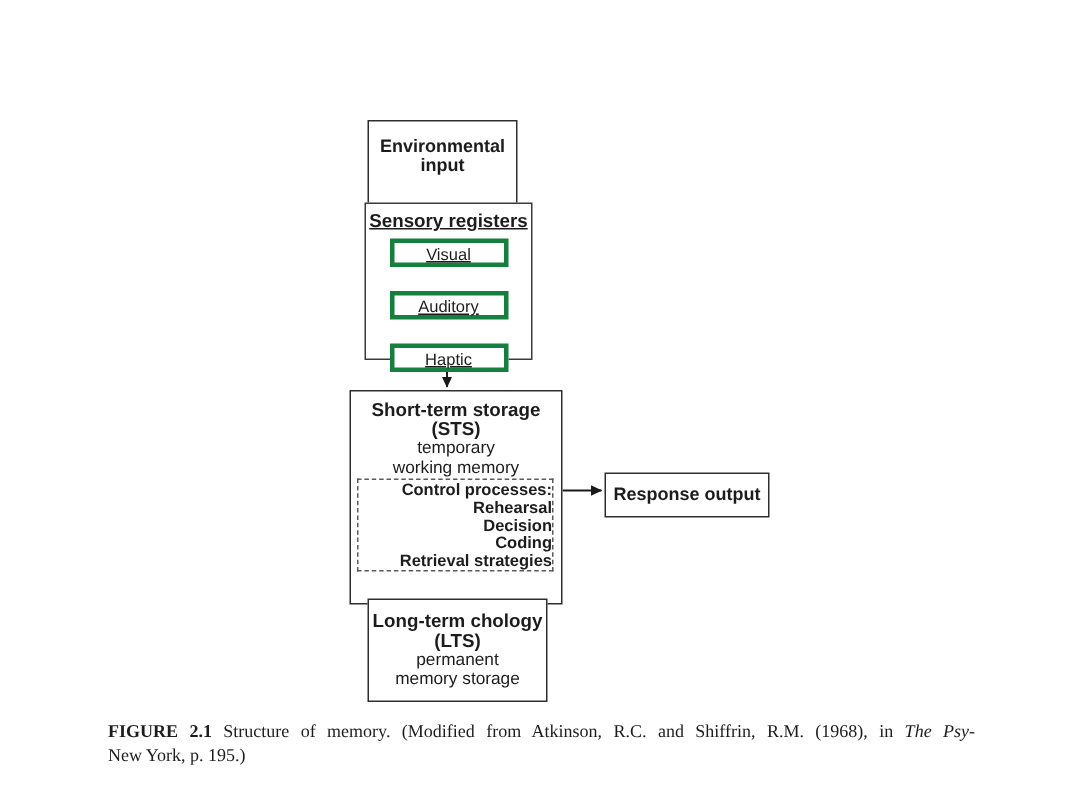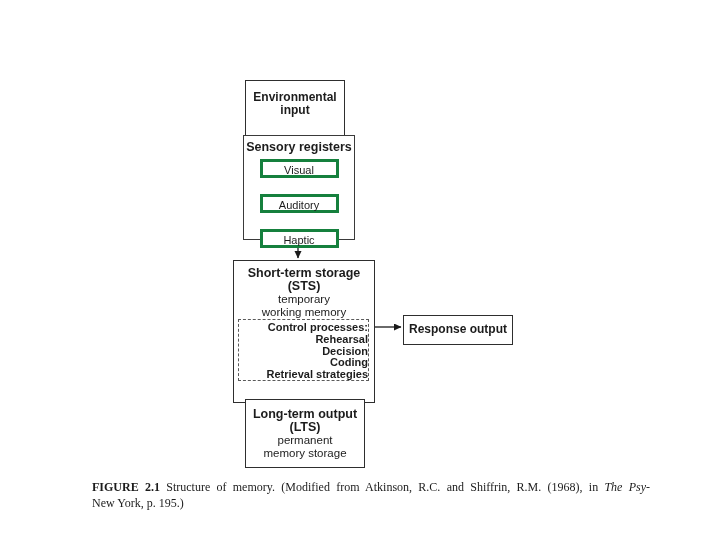--- a/index.html
+++ b/index.html
@@ -4,38 +4,38 @@
 <style>
   html,body{margin:0;padding:0;background:#ffffff;}
   .page{position:relative;width:720px;height:540px;background:#ffffff;overflow:hidden;
         font-family:"Liberation Sans",sans-serif;color:#1c1c1c;}
   .arrows{position:absolute;left:0;top:0;pointer-events:none;}
   .box{position:absolute;box-sizing:border-box;background:#ffffff;border:1.5px solid #2e2e2e;
        text-align:center;}
   .env{left:245px;top:40px;width:100px;height:72px;padding-top:10px;
        font-weight:bold;font-size:12px;line-height:13px;margin-top:40px;}
   .sensory{left:243px;top:135px;width:112px;height:105px;border-width:1px;border-color:#3a3a3a;
-       padding-top:4px;}
+       padding-top:4px;text-decoration:underline;}
   .sensory-title{font-weight:bold;font-size:12.5px;line-height:14px;}
   .subbox{width:79px;height:19px;box-sizing:border-box;border:3px solid #15803d;margin:0 auto;
        font-size:11px;line-height:17px;background:#ffffff;}
   .subbox.first{margin-top:5px;}
   .subbox.next{margin-top:16px;}
   .sts{left:233px;top:260px;width:142px;height:143px;padding-top:6px;}
   .big-title{font-weight:bold;font-size:12.5px;line-height:13px;}
   .sub-line{font-size:11.5px;line-height:12.5px;}
   .control{position:absolute;left:4px;top:58px;width:131px;height:62px;box-sizing:border-box;
        border:1px dashed #5a5a5a;text-align:right;padding:2px 0 0 4px;
        font-weight:bold;font-size:11px;line-height:11.8px;background:#ffffff;}
   .response{left:403px;top:315px;width:110px;height:30px;
        font-weight:bold;font-size:12px;line-height:26px;}
   .lts{left:245px;top:399px;width:120px;height:69px;padding-top:8px;}
   .caption{position:absolute;left:72px;top:479px;width:578px;
        font-family:"Liberation Serif",serif;font-size:12px;line-height:16px;color:#1c1c1c;}
-  .cap-line{text-align:justify;text-align-last:justify;margin-left:20px;}
+  .cap-line{text-align:justify;text-align-last:justify;}
   .cap-line.last{text-align:left;text-align-last:left;}
   .bold{font-weight:bold;}
   .ital{font-style:italic;}
 </style>
 </head>
 <body>
 
 <div class="page">
 
   <svg class="arrows" width="720" height="540" viewBox="0 0 720 540">
@@ -75,21 +75,21 @@
       <div>Coding</div>
       <div>Retrieval strategies</div>
     </div>
   </div>
 
   <div class="box response">
     <span>Response output</span>
   </div>
 
   <div class="box lts">
-    <div class="big-title">Long-term output</div>
+    <div class="big-title">Long-term chology</div>
     <div class="big-title">(LTS)</div>
     <div class="sub-line">permanent</div>
     <div class="sub-line">memory storage</div>
   </div>
 
   <div class="caption">
     <div class="cap-line"><span class="bold">FIGURE 2.1</span><span>  Structure of memory. (Modified from Atkinson, R.C. and Shiffrin, R.M. (1968), in </span><span class="ital">The Psy-</span></div>
     <div class="cap-line last"><span>New York, p. 195.)</span></div>
   </div>
 

